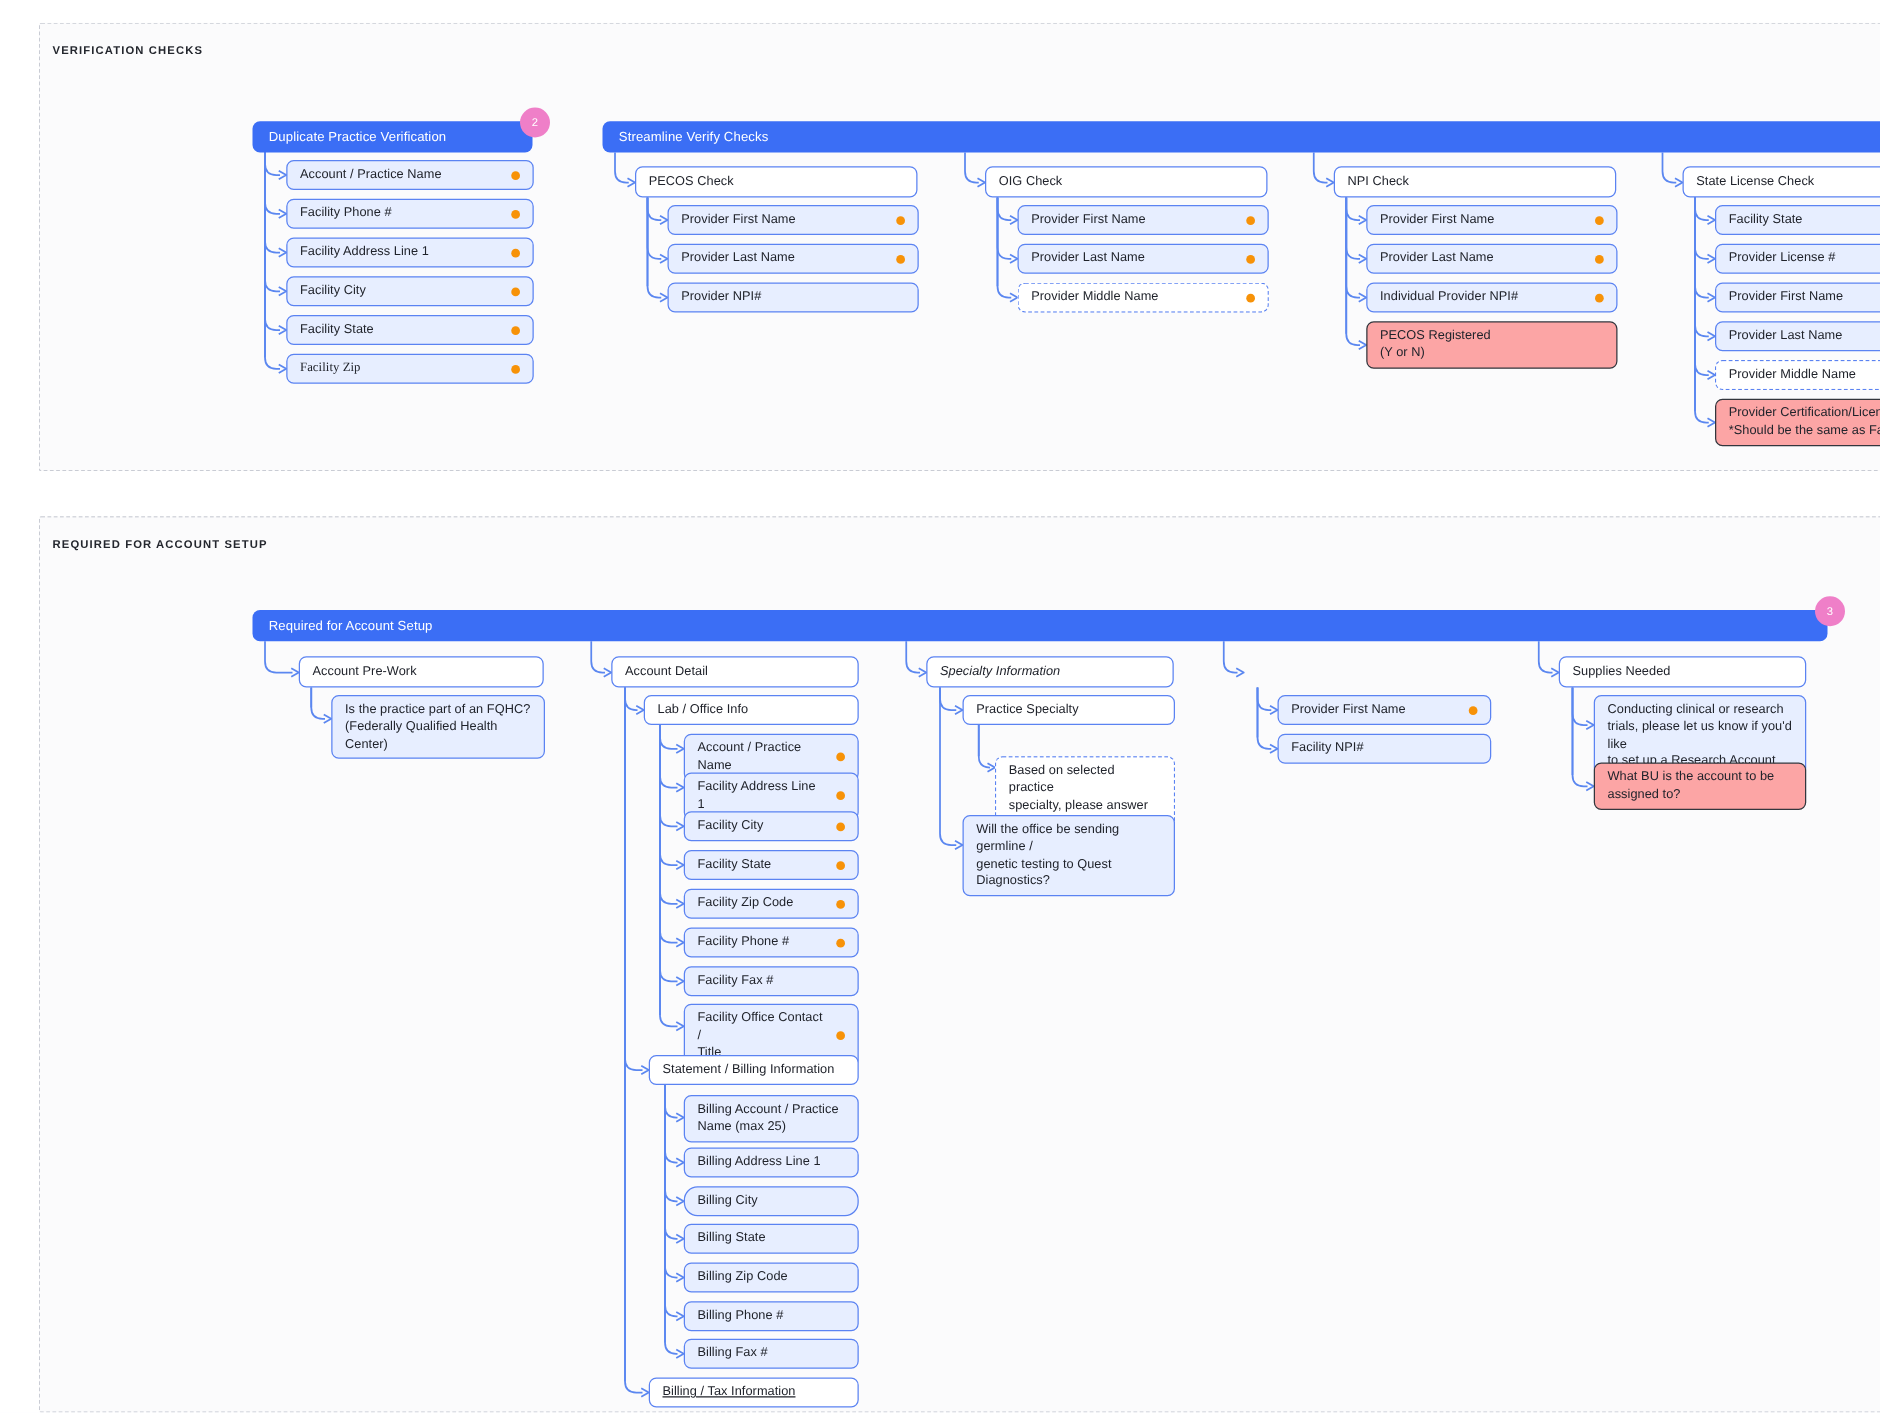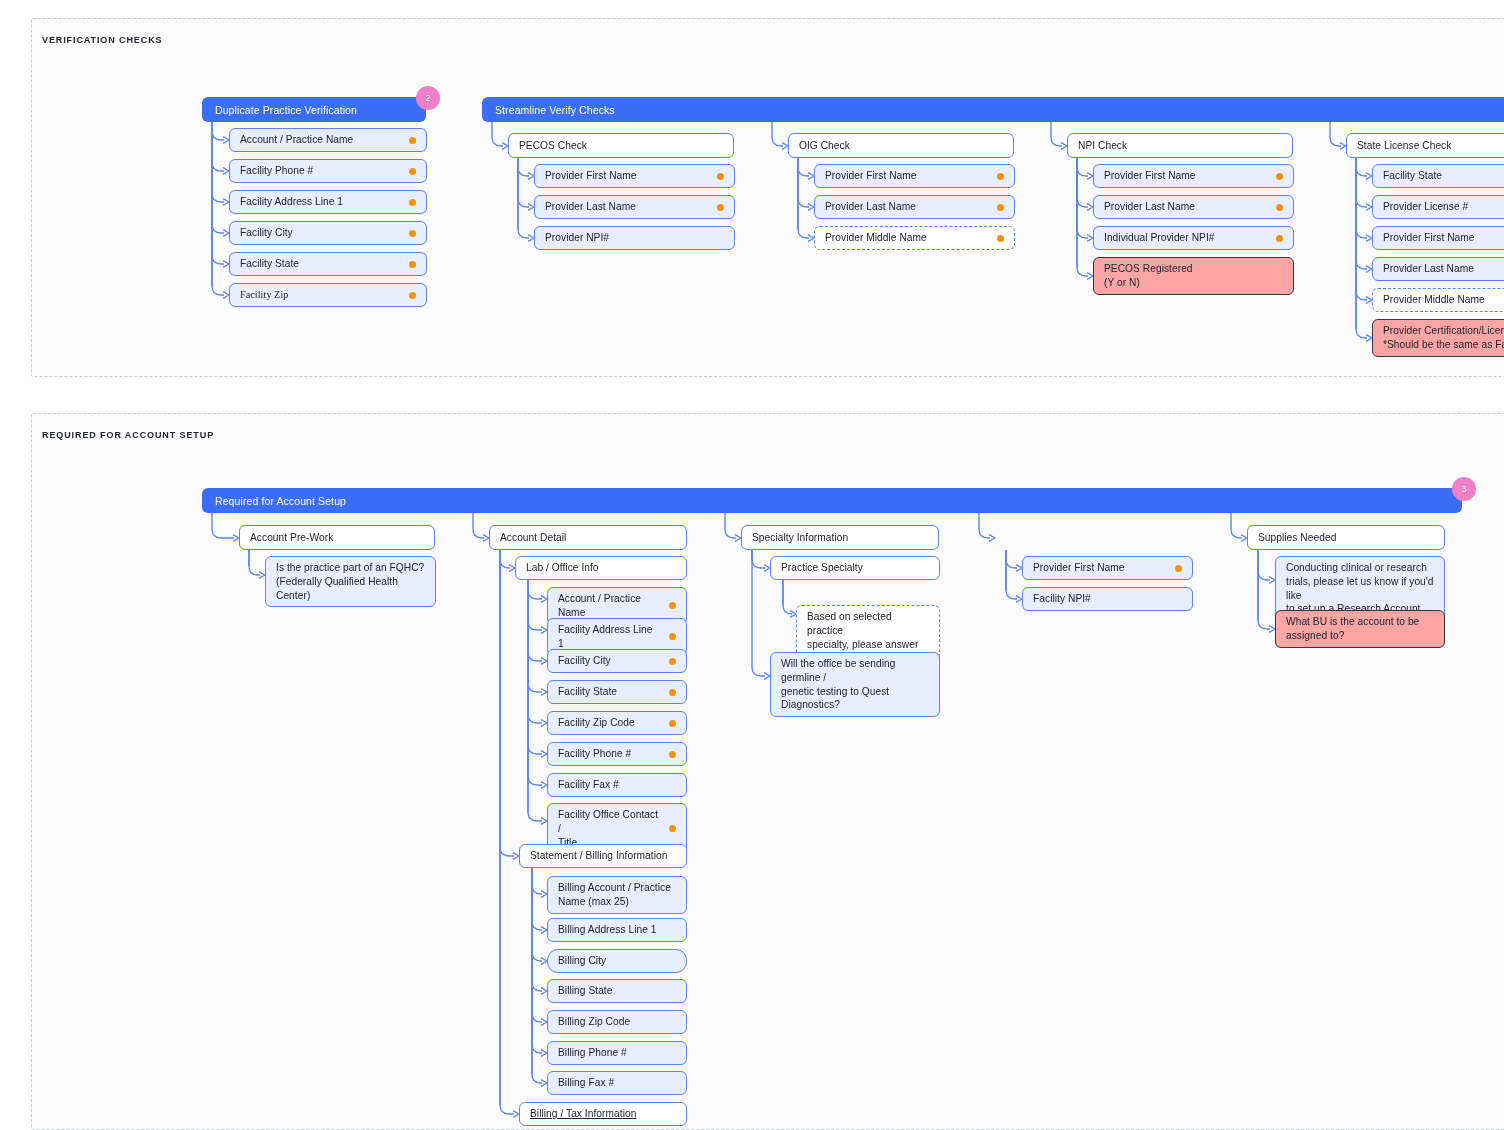--- a/index.html
+++ b/index.html
@@ -393,21 +393,21 @@
     </div>
     <div class="node leaf" style="left: 547px; top: 1041px; width: 140px; min-height: 24px;">
       <span class="txt">Billing Phone #</span>
     </div>
     <div class="node leaf" style="left: 547px; top: 1071px; width: 140px; min-height: 24px;">
       <span class="txt">Billing Fax #</span>
     </div>
     <div class="node cat" style="left: 519px; top: 1102px; width: 168px; min-height: 24px; text-decoration: underline;">
       <span class="txt">Billing / Tax Information</span>
     </div>
-    <div class="node cat" style="left: 741px; top: 525px; width: 198px; min-height: 25px;">
+    <div class="node cat" style="left: 741px; top: 525px; width: 198px; min-height: 25px; font-style: italic;">
       <span class="txt">Specialty Information</span>
     </div>
     <div class="node cat" style="left: 770px; top: 556px; width: 170px; min-height: 24px;">
       <span class="txt">Practice Specialty</span>
     </div>
     <div class="node dashed" style="left: 796px; top: 586px; width: 144px; min-height: 56px; margin-top: 19px;">
       <span class="txt">Based on selected practice
 specialty, please answer the
 cooresponding questions, if
 applicable (Based on doc)</span>

